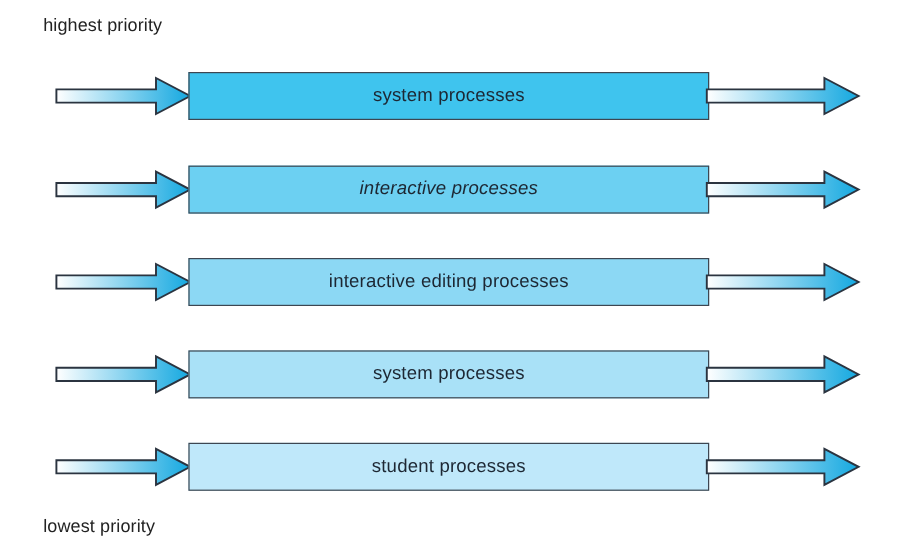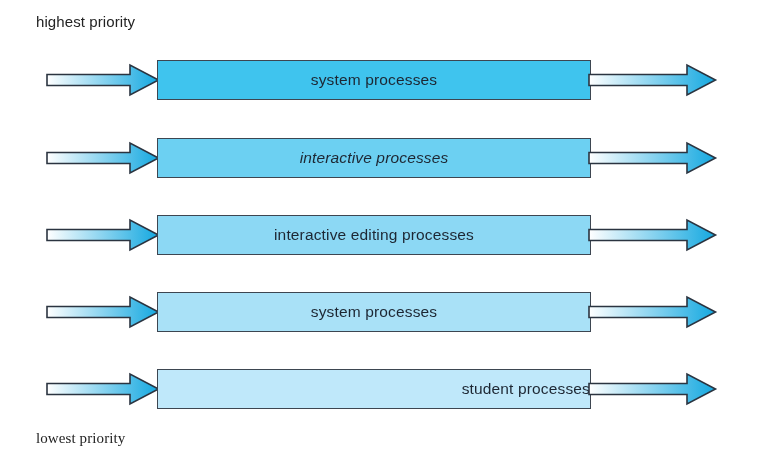--- a/index.html
+++ b/index.html
@@ -26,21 +26,21 @@
 
   .priority-label {
     position: absolute;
     font-family: "Liberation Sans", sans-serif;
     font-size: 15px;
     color: #232323;
     white-space: nowrap;
     letter-spacing: 0.1px;
   }
   #label-highest { left: 36px; top: 13px; }
-  #label-lowest  { left: 36px; top: 430px; font-family: Liberation Serif, serif; }
+  #label-lowest  { left: 36px; top: 430px; }
 
   .row {
     position: absolute;
     left: 0;
     width: 763px;
     height: 44px;
   }
 
   .proc-box {
     position: absolute;
@@ -174,21 +174,21 @@
       <div class="row" style="top: 367px;">
         <svg class="arrow-svg arrow-left" viewBox="0 0 114 44" preserveAspectRatio="none">
           <defs>
             <linearGradient id="gin4" x1="0" y1="0" x2="1" y2="0">
               <stop offset="0%" stop-color="#ffffff"></stop>
               <stop offset="100%" stop-color="#14a8e0"></stop>
             </linearGradient>
           </defs>
           <path d="M1,16.5 L84,16.5 L84,7 L112.5,22 L84,37 L84,27.5 L1,27.5 Z" fill="url(#gin4)" stroke="#2b3440" stroke-width="1.6" stroke-linejoin="miter"></path>
         </svg>
-        <div class="proc-box" style="background: rgb(191, 232, 250); border-color: rgb(61, 70, 81); justify-content: flex-end;">
+        <div class="proc-box" style="background: rgb(191, 232, 250); border-color: rgb(61, 70, 81);">
           <span class="proc-label" style="color: rgb(29, 39, 51);">student processes</span>
         </div>
         <svg class="arrow-svg arrow-right" viewBox="0 0 130 44" preserveAspectRatio="none">
           <defs>
             <linearGradient id="gout4" x1="0" y1="0" x2="1" y2="0">
               <stop offset="0%" stop-color="#ffffff"></stop>
               <stop offset="100%" stop-color="#14a8e0"></stop>
             </linearGradient>
           </defs>
           <path d="M0,16.5 L98,16.5 L98,7 L126.5,22 L98,37 L98,27.5 L0,27.5 Z" fill="url(#gout4)" stroke="#2b3440" stroke-width="1.6" stroke-linejoin="miter"></path>

